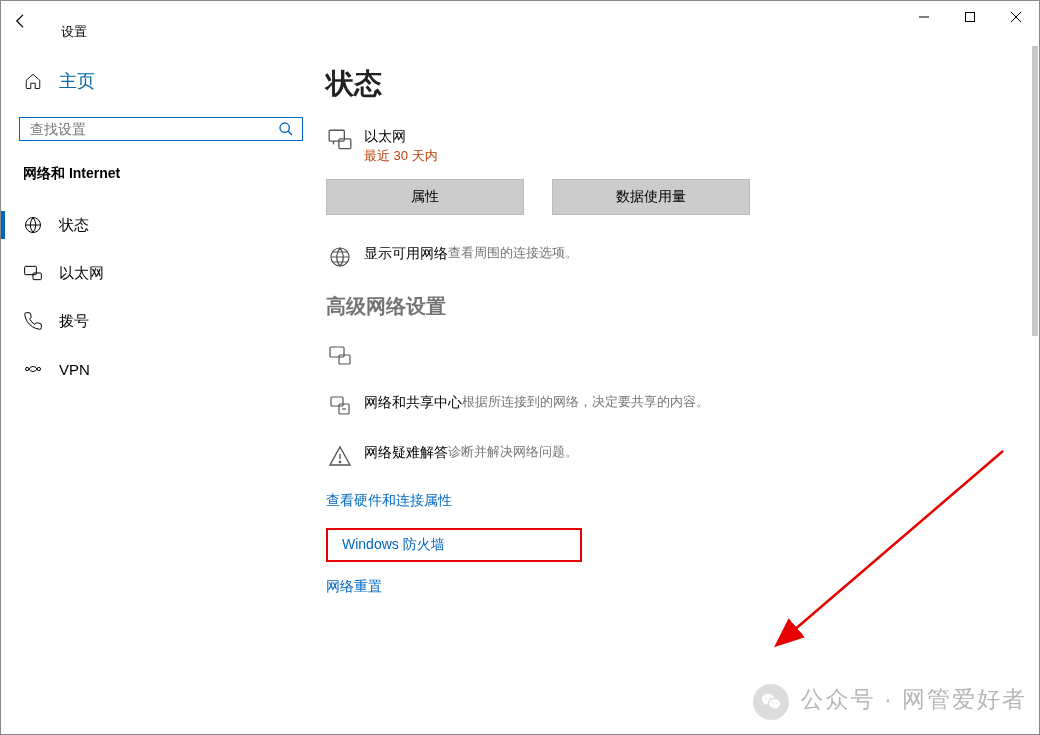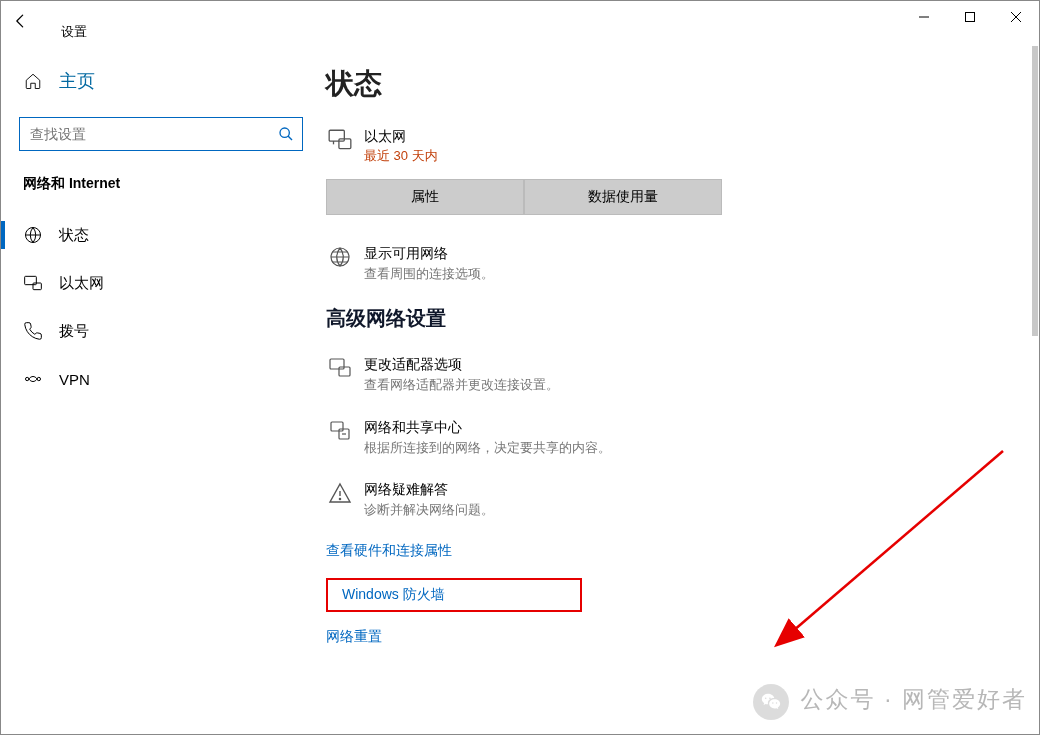--- a/index.html
+++ b/index.html
@@ -9,43 +9,43 @@
   .back-btn svg{width:20px;height:20px;}
   .title-text{font-size:13px;color:#000;padding-left:20px;}
   .win-controls{position:absolute;right:0;top:0;display:flex;}
   .win-btn{width:46px;height:32px;display:flex;align-items:center;justify-content:center;cursor:pointer;}
   .win-btn svg{width:10px;height:10px;stroke:#000;stroke-width:1;}
   .body{display:flex;height:calc(100% - 40px);}
   .sidebar{width:320px;box-sizing:border-box;padding:20px 0 0 0;}
   .home-row{display:flex;align-items:center;padding:8px 20px 8px 22px;cursor:pointer;font-size:18px;color:#0369a1;}
   .home-row .icon{width:20px;margin-right:16px;display:flex;justify-content:center;}
   .search-wrap{margin:16px 18px 24px 18px;}
-  .search-box{display:flex;align-items:center;border:1px solid #0067c0;height:34px;padding:5px 8px;box-sizing:border-box;}
+  .search-box{display:flex;align-items:center;border:1px solid #0067c0;height:24px;padding:5px 8px;box-sizing:border-box;}
   .search-box input{flex:1;border:none;outline:none;font-size:14px;color:#666;background:transparent;font-family:inherit;}
   .search-icon{color:#0067c0;display:flex;align-items:center;}
   .category-title{font-size:14px;font-weight:600;color:#000;padding:0 20px 0 22px;margin-bottom:18px;}
   .nav-item{position:relative;display:flex;align-items:center;height:48px;padding:0 20px 0 22px;cursor:pointer;font-size:15px;color:#000;}
   .nav-item .icon{width:20px;margin-right:16px;display:flex;justify-content:center;}
   .nav-item.active::before{content:"";position:absolute;left:0;top:10px;bottom:10px;width:4px;background:#0067c0;}
   .content{flex:1;box-sizing:border-box;padding:24px 30px 24px 0;overflow:hidden;position:relative;}
   .content-inner{padding-left:5px;}
   .page-title{font-size:28px;font-weight:600;color:#222;margin:0 0 24px 0;}
   .eth-row{display:flex;align-items:flex-start;margin-bottom:14px;}
   .eth-icon{width:28px;margin-right:10px;display:flex;justify-content:center;align-items:center;}
   .eth-texts{display:flex;flex-direction:column;line-height:1.4;}
   .eth-title{font-size:14px;color:#000;}
   .eth-sub{font-size:13px;color:#c2410c;}
-  .btn-row{display:flex;gap:0;margin-bottom:28px;font-family:Liberation Mono, monospace;}
+  .btn-row{display:flex;gap:28px;margin-bottom:28px;font-family:Liberation Mono, monospace;}
   .gray-btn{width:196px;height:34px;border:1px solid #bbb;background:#ccc;display:flex;align-items:center;justify-content:center;font-size:14px;cursor:pointer;}
   .list-item{display:flex;align-items:flex-start;margin-bottom:22px;cursor:pointer;}
   .list-item .icon{width:28px;margin-right:10px;display:flex;justify-content:center;align-items:center;min-height:28px;}
-  .list-texts{display:flex;flex-direction:column;line-height:1.5;}
+  .list-texts{display:flex;flex-direction:row;line-height:1.5;}
   .list-title{font-size:14px;color:#000;}
   .list-sub{font-size:13px;color:#777;}
-  .section-heading{font-size:20px;font-weight:600;color:#0f172a;margin:8px 0 22px 0;}
+  .section-heading{font-size:20px;font-weight:600;color:#737373;margin:8px 0 22px 0;}
   .link-item{font-size:14px;color:#0067c0;margin-bottom:18px;cursor:pointer;}
   .firewall-wrap{border:2px solid #e60000;padding:6px 14px;display:inline-block;width:256px;box-sizing:border-box;margin-bottom:16px;}
   .firewall-wrap .link-item{margin:0;}
   .arrow-svg{position:absolute;left:452px;top:400px;pointer-events:none;}
   .watermark{position:absolute;right:12px;bottom:14px;display:flex;align-items:flex-start;color:#b0b0b0;font-size:23px;letter-spacing:2px;opacity:0.9;}
   .watermark .wicon{width:36px;height:36px;border-radius:50%;background:#d9d9d9;display:flex;align-items:center;justify-content:center;margin-right:12px;}
   .scroll-ind{position:absolute;right:1px;top:45px;bottom:4px;width:6px;}
   .scroll-ind::before{content:"";position:absolute;left:0;top:0;height:290px;width:100%;background:#c8c8c8;}
   svg{overflow:visible;}
 </style>
@@ -186,24 +186,20 @@
 
       <h2 class="section-heading">高级网络设置</h2>
 
       <div class="list-item">
         <span class="icon">
           <svg width="24" height="24" viewBox="0 0 24 24" fill="none" stroke="#555" stroke-width="1.2">
                 <rect x="2" y="3" width="14" height="10" rx="1"></rect>
                 <rect x="11" y="11" width="11" height="9" rx="1"></rect>
               </svg>
         </span>
-        <div class="list-texts">
-          <span class="list-title">更改适配器选项</span>
-          <span class="list-sub">查看网络适配器并更改连接设置。</span>
-        </div>
       </div>
 
       <div class="list-item">
         <span class="icon">
           <svg width="24" height="24" viewBox="0 0 24 24" fill="none" stroke="#555" stroke-width="1.2">
                 <rect x="3" y="3" width="12" height="9" rx="1"></rect>
                 <rect x="11" y="10" width="10" height="10" rx="1"></rect>
                 <line x1="14" y1="15" x2="18" y2="15"></line>
               </svg>
         </span>

